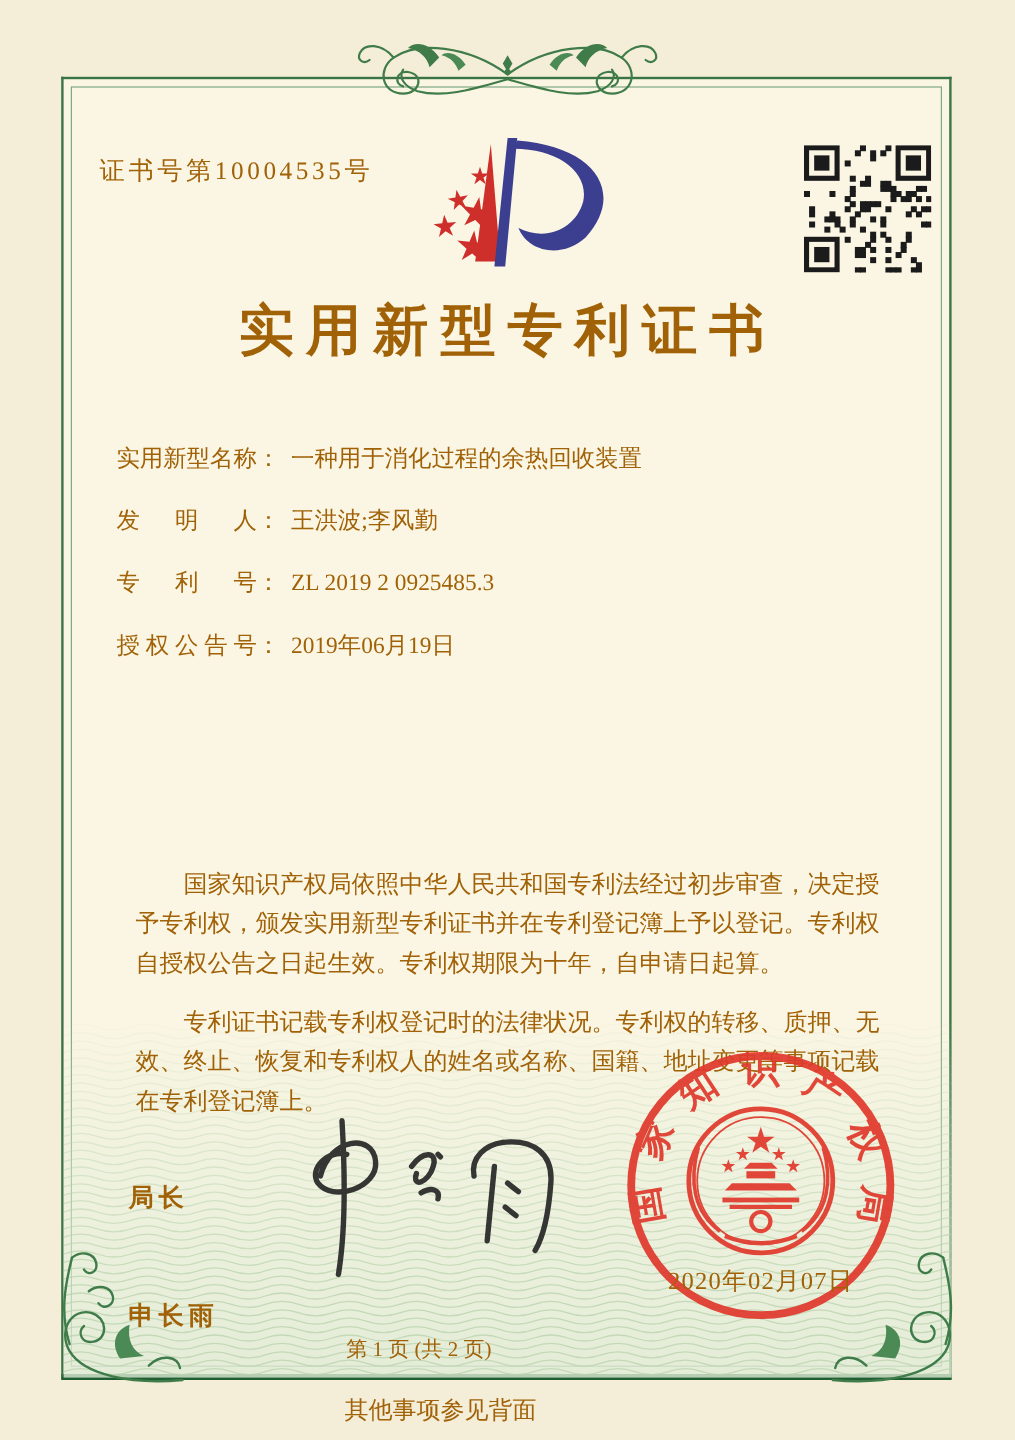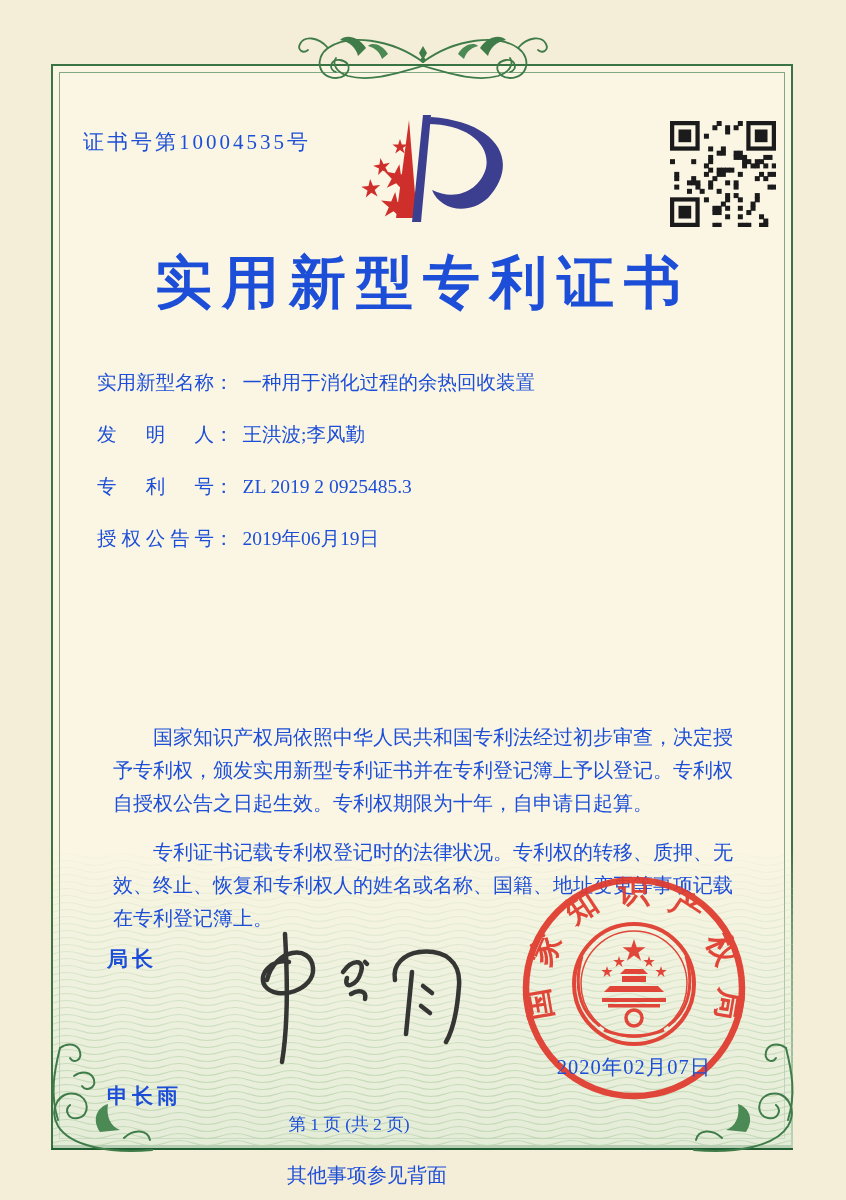--- a/index.html
+++ b/index.html
@@ -1,41 +1,41 @@
 <!DOCTYPE html>
 <html><head>
 <meta charset="utf-8">
 <style>
   html,body{margin:0;padding:0;}
   .page{position:relative;width:846px;height:1200px;background:#f4edd7;overflow:hidden;
-        font-family:"Liberation Serif","DejaVu Serif",serif;color:#1d4ed8;}
+        font-family:"Liberation Serif","DejaVu Serif",serif;color:#a16207;}
   .frame-outer{position:absolute;left:51px;top:64px;width:742px;height:1086px;
         border:2px solid #3a7444;border-bottom:5px solid #1f5e31;background:#faf6e3;z-index:0;box-sizing:border-box;}
   .frame-inner{position:absolute;inset:6px;border:1px solid #7fa883;}
   .waves{position:absolute;left:53px;top:850px;width:740px;height:298px;z-index:1;
         background:linear-gradient(180deg,rgba(228,238,220,0) 0,rgba(226,237,217,.45) 120px,rgba(222,234,213,.8) 100%);}
   .flourish{position:absolute;left:270px;top:26px;z-index:2;}
   .corner{position:absolute;z-index:2;}
   .corner-l{left:40px;top:1042px;}
   .corner-r{left:686px;top:1042px;transform:scaleX(-1);}
   .certno{position:absolute;left:83px;top:128px;font-size:21px;letter-spacing:3px;z-index:2;}
   .logo{position:absolute;left:338px;top:110px;z-index:2;}
   .qr{position:absolute;left:670px;top:121px;z-index:2;}
-  .title{position:absolute;left:0;top:245px;width:846px;text-align:center;font-size:57px;
+  .title{position:absolute;left:0;top:245px;width:846px;text-align:center;font-size:46px;
         font-weight:bold;letter-spacing:10px;z-index:2;}
   .fields{position:absolute;left:97px;top:368px;width:662px;font-size:19.5px;z-index:2;}
   .field-row{line-height:29px;margin-bottom:23px;white-space:nowrap;}
   .f-label{display:inline-block;width:117px;text-align:justify;text-align-last:justify;vertical-align:top;}
   .f-value{margin-left:9px;text-align:center;}
   .field-row.dual{display:flex;}
   .pair-left{width:335px;flex:0 0 335px;}
   .body-text{position:absolute;left:97px;top:705px;width:658px;font-size:20px;line-height:33px;z-index:2;}
   .body-text p{margin:16px;text-indent:2em;}
   .barcode{position:absolute;left:102px;top:929px;z-index:2;}
-  .officer-title{position:absolute;left:107px;top:945px;font-size:21px;letter-spacing:4px;z-index:2;
+  .officer-title{position:absolute;left:107px;top:984px;font-size:21px;letter-spacing:4px;z-index:2;
         font-family:"Liberation Sans","DejaVu Sans",sans-serif;font-weight:600;}
   .officer-name{position:absolute;left:107px;top:1082px;font-size:21px;letter-spacing:4px;z-index:2;
         font-family:"Liberation Sans","DejaVu Sans",sans-serif;font-weight:600;}
   .signature{position:absolute;left:215px;top:928px;z-index:3;}
   .seal{position:absolute;left:511px;top:865px;z-index:3;opacity:.93;}
   .seal-date{position:absolute;left:511px;top:1053px;width:246px;text-align:center;font-size:20.5px;
         letter-spacing:1px;z-index:4;}
   .pageinfo{position:absolute;left:0;top:1112px;width:698px;text-align:center;font-size:17.5px;z-index:2;}
   .backnote{position:absolute;left:0;top:1162px;width:734px;text-align:center;font-size:20px;z-index:2;}
 </style>

